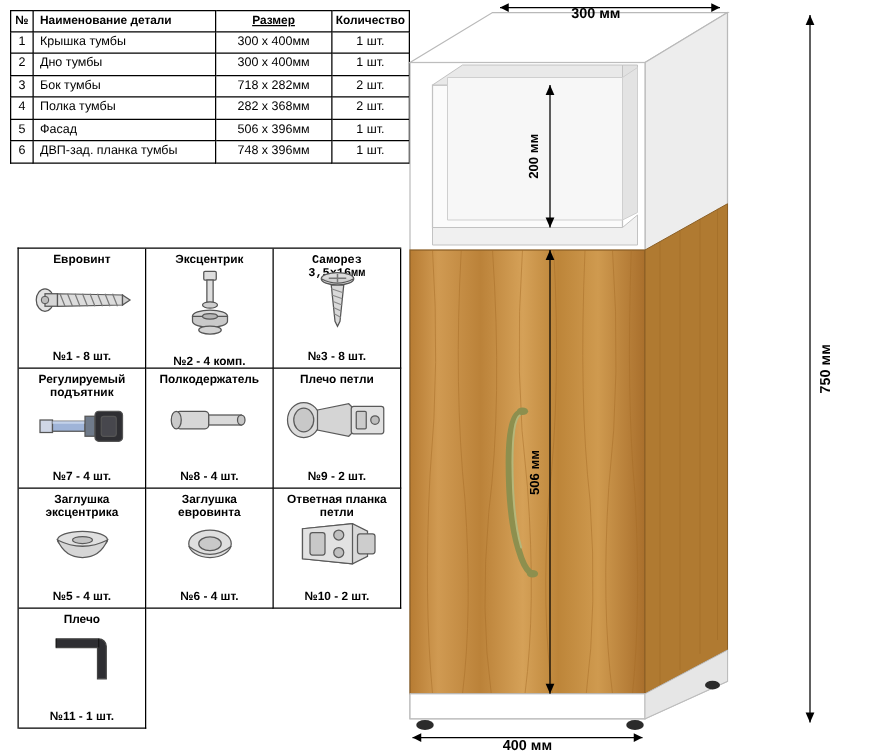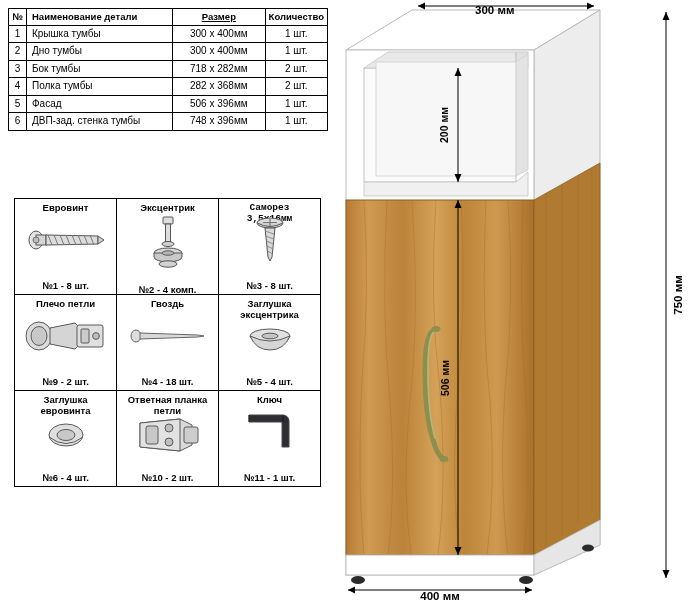--- a/index.html
+++ b/index.html
@@ -87,21 +87,21 @@
     font-size: 9.5px;
     font-weight: bold;
     text-align: center;
     line-height: 1.1;
     margin-top: 16px;
   }
 
   
   #cabinet-figure {
     position: absolute;
-    left: 330px;
+    left: 312px;
     top: 0;
     width: 370px;
     height: 511px;
   }
   #cabinet-figure svg { display: block; }
 
   .dim-text {
     font-family: "Liberation Sans", sans-serif;
     font-size: 11.5px;
     font-weight: bold;
@@ -152,21 +152,21 @@
       <td>2 шт.</td>
     </tr>
     <tr>
       <td>5</td>
       <td class="name">Фасад</td>
       <td>506 х 396мм</td>
       <td>1 шт.</td>
     </tr>
     <tr>
       <td>6</td>
-      <td class="name">ДВП-зад. стенка тумбы</td>
+      <td class="name">ДВП-зад. планка тумбы</td>
       <td>748 х 396мм</td>
       <td>1 шт.</td>
     </tr>
   </tbody>
 </table>
 
 <div id="hardware-grid">
 
   <div class="hw-cell">
     <div class="hw-title">Евровинт</div>
@@ -219,51 +219,70 @@
         </g>
         <g stroke="#888" stroke-width="0.9" fill="none">
           <path d="M13 16 l9 3 M13.5 21 l8.4 3 M14 26 l7.6 3 M14.7 31 l6.6 3 M15.4 36 l5.4 3"></path>
         </g>
         <path d="M11 7.5 h14 M18 4 v7" stroke="#777" stroke-width="1.2"></path>
       </svg>
     </div>
     <div class="hw-qty">№3 - 8 шт.</div>
   </div>
 
-
+  <div class="hw-cell">
+    <div class="hw-title" style="white-space:pre-line;">Регулируемый
+подъятник</div>
+    <div class="hw-art">
+      <svg width="80" height="36" viewBox="0 0 80 36">
+        <g stroke="#555" stroke-width="1">
+          <rect x="6" y="13" width="10" height="10" fill="#cfd6e6"></rect>
+          <rect x="16" y="14" width="26" height="8" fill="#9fb4d8"></rect>
+          <path d="M16 14 h26 v2 h-26z" fill="#c3d2ea" stroke="none"></path>
+          <rect x="42" y="10" width="8" height="16" fill="#6f7a8a"></rect>
+          <rect x="50" y="6" width="22" height="24" rx="3" fill="#2f2f33"></rect>
+          <rect x="55" y="10" width="12" height="16" rx="2" fill="#47474d"></rect>
+        </g>
+      </svg>
+    </div>
+    <div class="hw-qty">№7 - 4 шт.</div>
+  </div>
+
+  <div class="hw-cell">
+    <div class="hw-title">Полкодержатель</div>
+    <div class="hw-art">
+      <svg width="74" height="28" viewBox="0 0 74 28">
+        <g stroke="#555" stroke-width="1">
+          <rect x="10" y="7" width="26" height="14" rx="3" fill="#d7d7d7"></rect>
+          <ellipse cx="10" cy="14" rx="4" ry="7" fill="#cacaca"></ellipse>
+          <rect x="36" y="10" width="26" height="8" fill="#dadada"></rect>
+          <ellipse cx="62" cy="14" rx="3" ry="4" fill="#c6c6c6"></ellipse>
+        </g>
+      </svg>
+    </div>
+    <div class="hw-qty">№8 - 4 шт.</div>
+  </div>
 
   <div class="hw-cell">
     <div class="hw-title">Плечо петли</div>
     <div class="hw-art">
       <svg width="86" height="44" viewBox="0 0 86 44">
         <g stroke="#5a5a5a" stroke-width="1" fill="#dcdcdc">
           <ellipse cx="16" cy="22" rx="13" ry="14"></ellipse>
           <ellipse cx="16" cy="22" rx="8" ry="9.5" fill="#c8c8c8"></ellipse>
           <path d="M27 14 L52 9 L56 13 L56 31 L52 35 L27 30 Z" fill="#d5d5d5"></path>
           <rect x="54" y="11" width="26" height="22" rx="2" fill="#e0e0e0"></rect>
           <rect x="58" y="15" width="8" height="14" rx="1" fill="#cbcbcb"></rect>
           <circle cx="73" cy="22" r="3.4" fill="#bdbdbd"></circle>
         </g>
       </svg>
     </div>
     <div class="hw-qty">№9 - 2 шт.</div>
   </div>
 
-  <div class="hw-cell">
-    <div class="hw-title">Гвоздь</div>
-    <div class="hw-art">
-      <svg width="84" height="20" viewBox="0 0 84 20">
-        <g stroke="#666" stroke-width="1" fill="#dddddd">
-          <ellipse cx="10" cy="10" rx="5" ry="6"></ellipse>
-          <path d="M14 7 L72 9 L78 10 L72 11 L14 13 Z" fill="#d8d8d8"></path>
-        </g>
-      </svg>
-    </div>
-    <div class="hw-qty">№4 - 18 шт.</div>
-  </div>
 
   <div class="hw-cell">
     <div class="hw-title" style="white-space:pre-line;">Заглушка
 эксцентрика</div>
     <div class="hw-art">
       <svg width="64" height="34" viewBox="0 0 64 34">
         <g stroke="#5a5a5a" stroke-width="1" fill="#e0e0e0">
           <ellipse cx="32" cy="12" rx="20" ry="7"></ellipse>
           <path d="M12 12 q20 10 40 0 q-6 14 -20 14 q-14 0 -20 -14 z" fill="#d6d6d6"></path>
           <ellipse cx="32" cy="12" rx="8" ry="2.8" fill="#c4c4c4"></ellipse>
@@ -300,21 +319,21 @@
           <circle cx="37" cy="15" r="4" fill="#bfbfbf"></circle>
           <circle cx="37" cy="29" r="4" fill="#bfbfbf"></circle>
           <rect x="52" y="14" width="14" height="16" rx="2" fill="#cdcdcd"></rect>
         </g>
       </svg>
     </div>
     <div class="hw-qty">№10 - 2 шт.</div>
   </div>
 
   <div class="hw-cell">
-    <div class="hw-title">Ключ</div>
+    <div class="hw-title">Плечо</div>
     <div class="hw-art">
       <svg width="62" height="46" viewBox="0 0 62 46">
         <g stroke="#444" stroke-width="1" fill="#2e2e32">
           <path d="M10 6 h34 a6 6 0 0 1 6 6 v26 h-7 v-25 h-33 z"></path>
         </g>
         <g stroke="#111" stroke-width="0.8" fill="none">
           <path d="M10 6 v7 M44 6 v7"></path>
         </g>
       </svg>
     </div>

